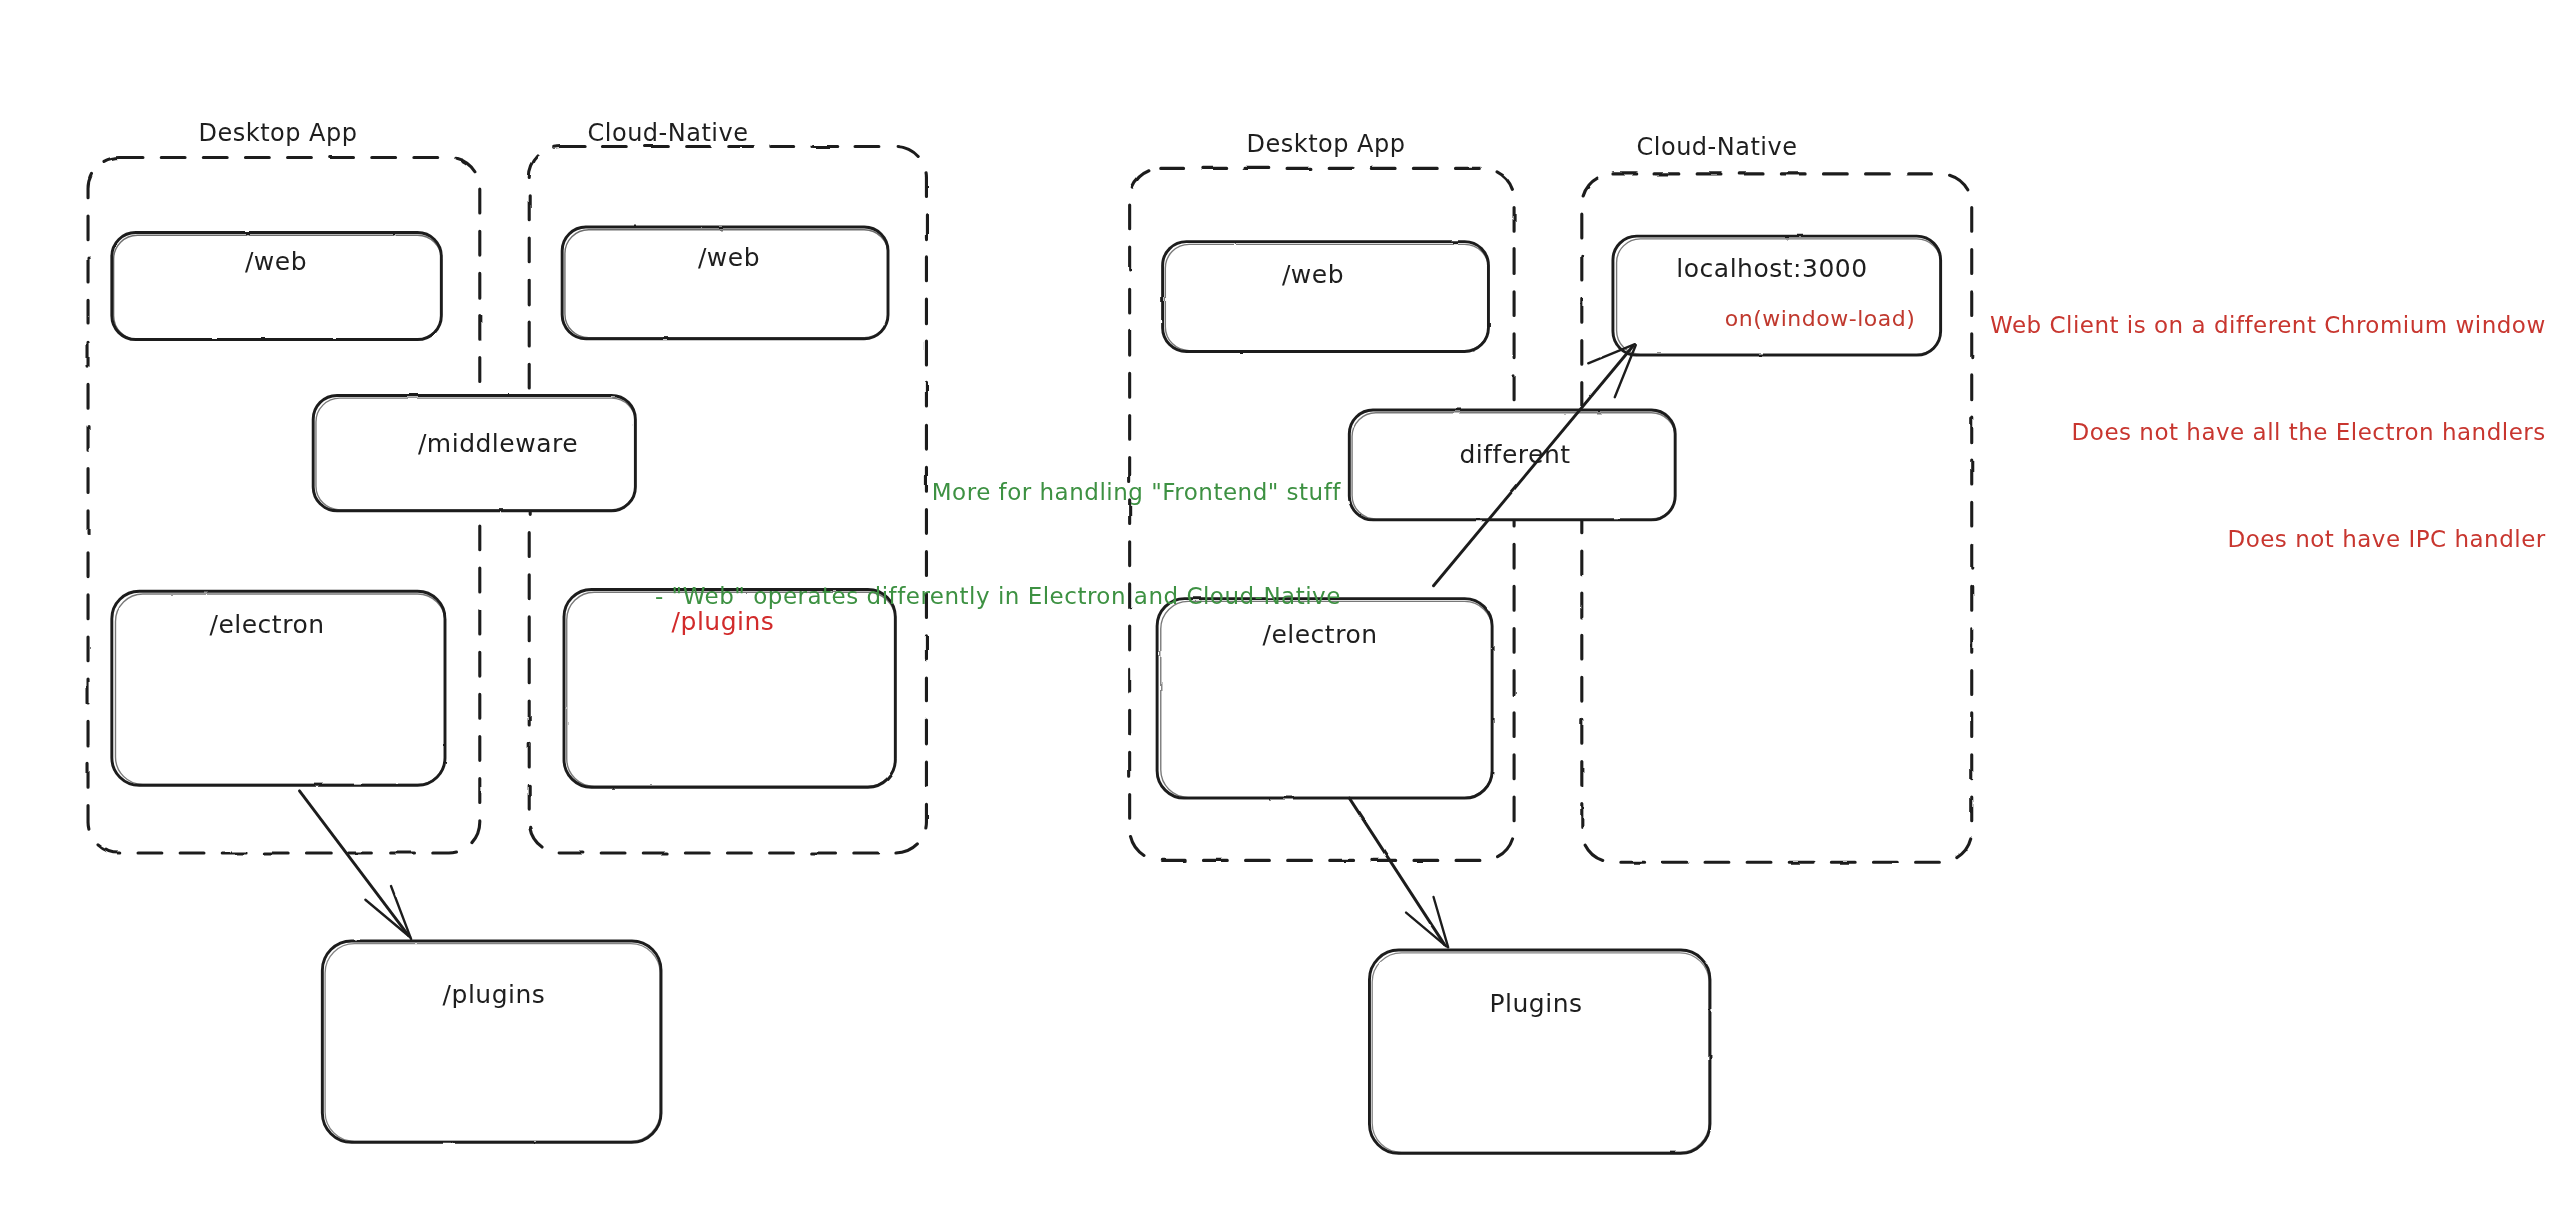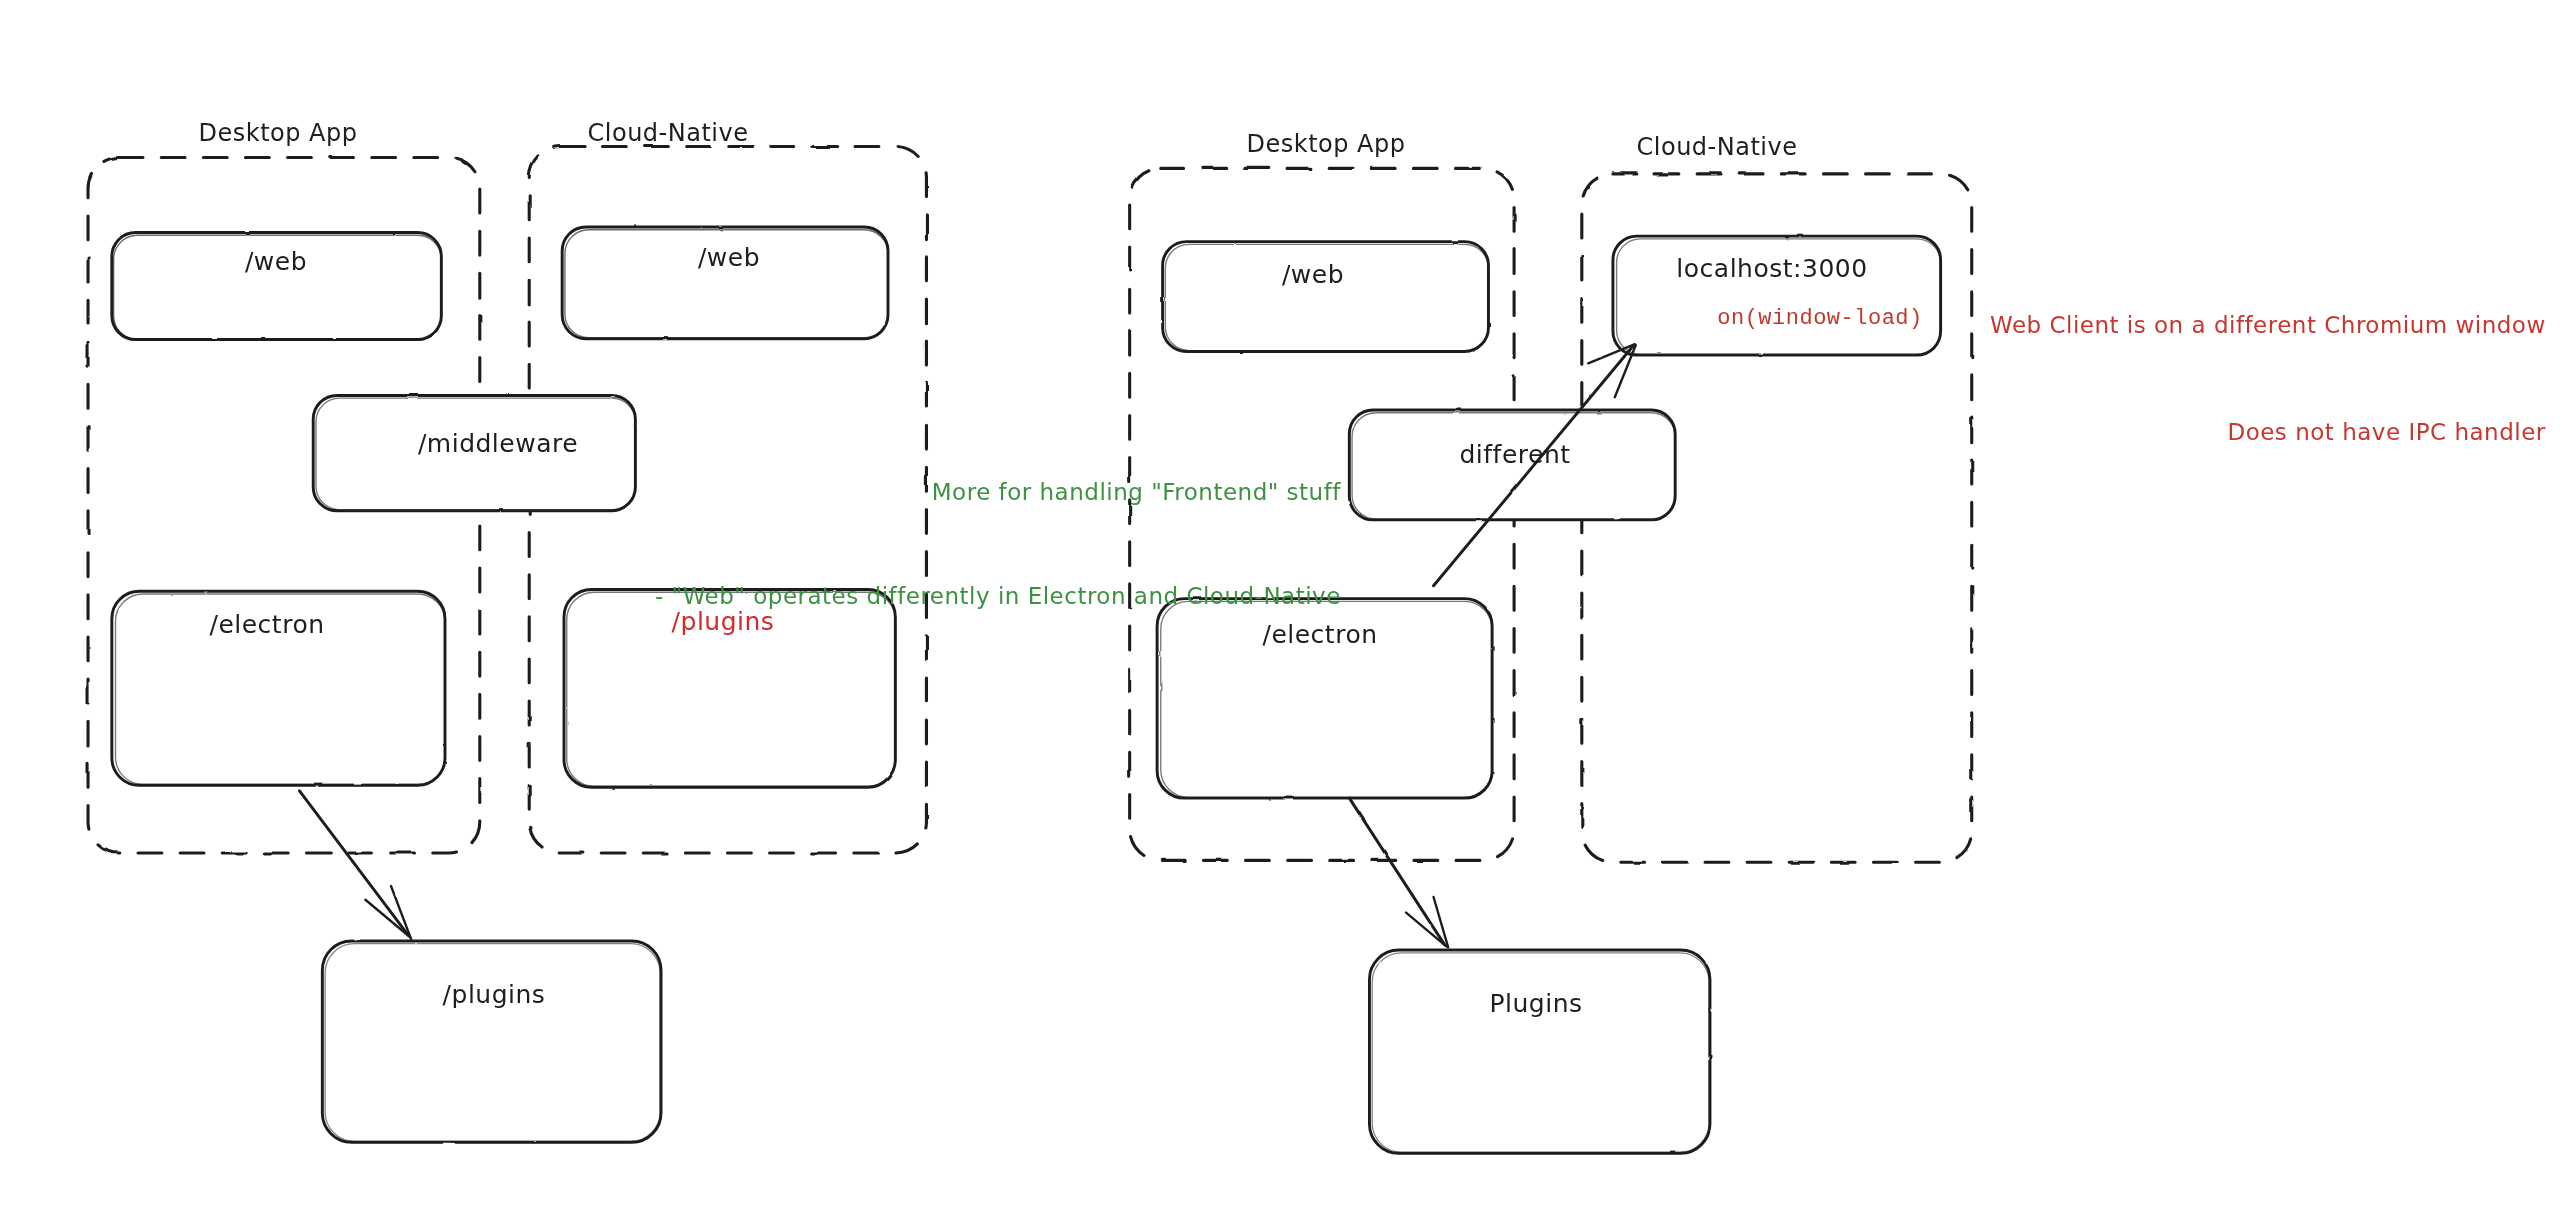--- a/index.html
+++ b/index.html
@@ -179,22 +179,23 @@
 <div class="sketch-text annotation-green" style="left:655px; top:406px;">
   <div>More for handling "Frontend" stuff</div>
   <div>- "Web" operates differently in Electron and Cloud-Native</div>
 </div>
 
 <div class="sketch-text group-label centered" style="left:1326px; top:128px;">Desktop App</div>
 <div class="sketch-text group-label centered" style="left:1717px; top:131px;">Cloud-Native</div>
 
 <div class="sketch-text node-label centered" style="left:1313px; top:258px;">/web</div>
 <div class="sketch-text node-label centered" style="left:1772px; top:252px;">localhost:3000</div>
-<div class="sketch-text node-sub-red centered" style="left:1820px; top:304px;font-family:Liberation Mono, monospace;">on(window-load)</div>
+<div class="sketch-text node-sub-red centered" style="left:1820px; top:304px;">on(window-load)</div>
 <div class="sketch-text node-label centered" style="left:1515px; top:438px;">different</div>
 <div class="sketch-text node-label centered" style="left:1320px; top:618px;">/electron</div>
 <div class="sketch-text node-label centered" style="left:1536px; top:987px;">Plugins</div>
 
 <div class="sketch-text annotation-red" style="left:1990px; top:237px;">
   <div>Web Client is on a different Chromium window</div>
+  <div>Does not have all the Electron handlers</div>
   <div>Does not have IPC handler</div>
 </div>
 
 
 </body></html>

